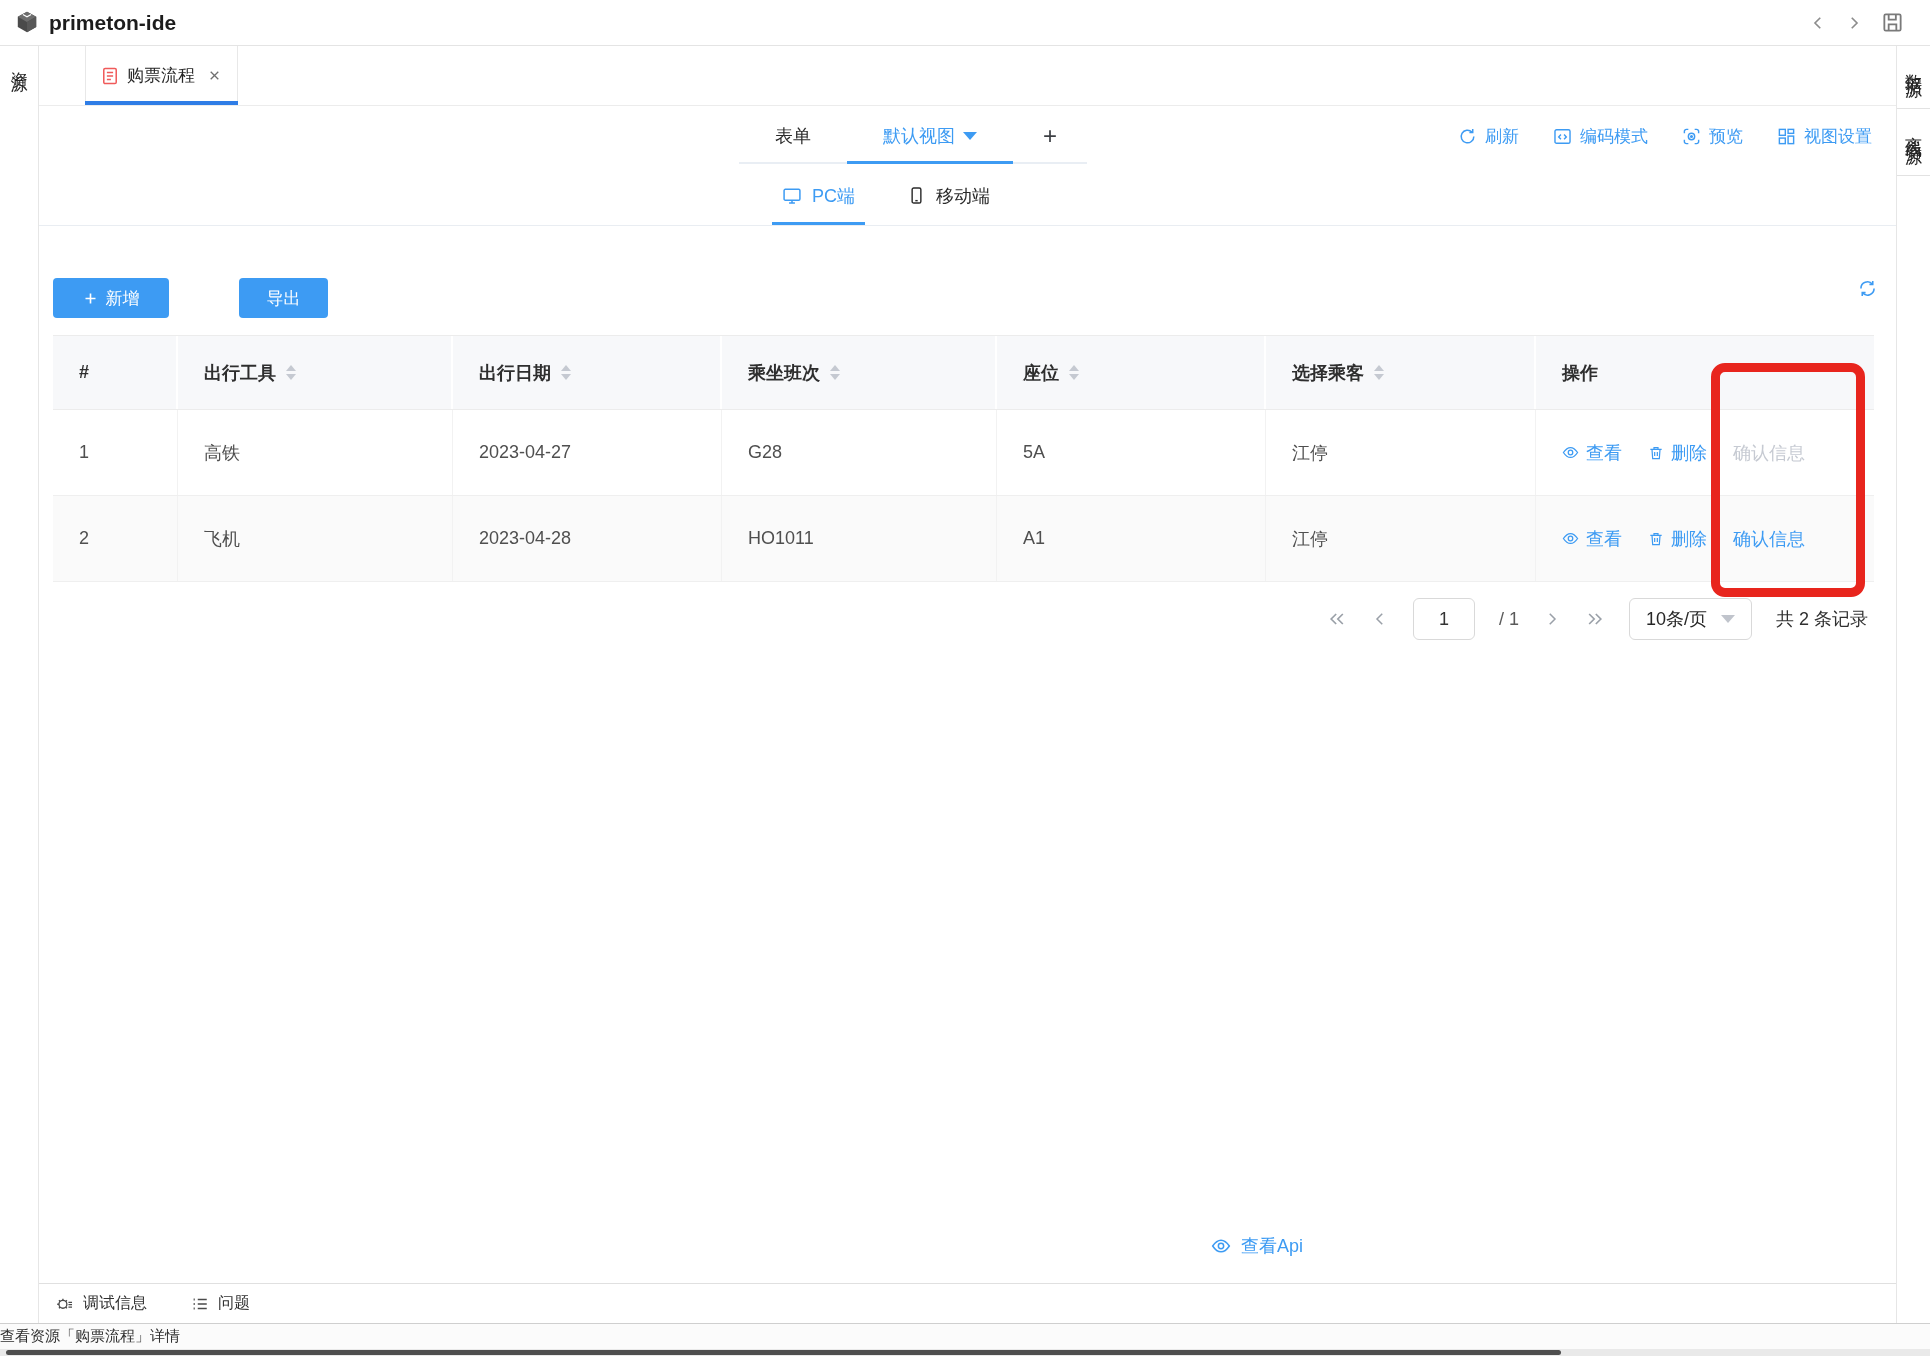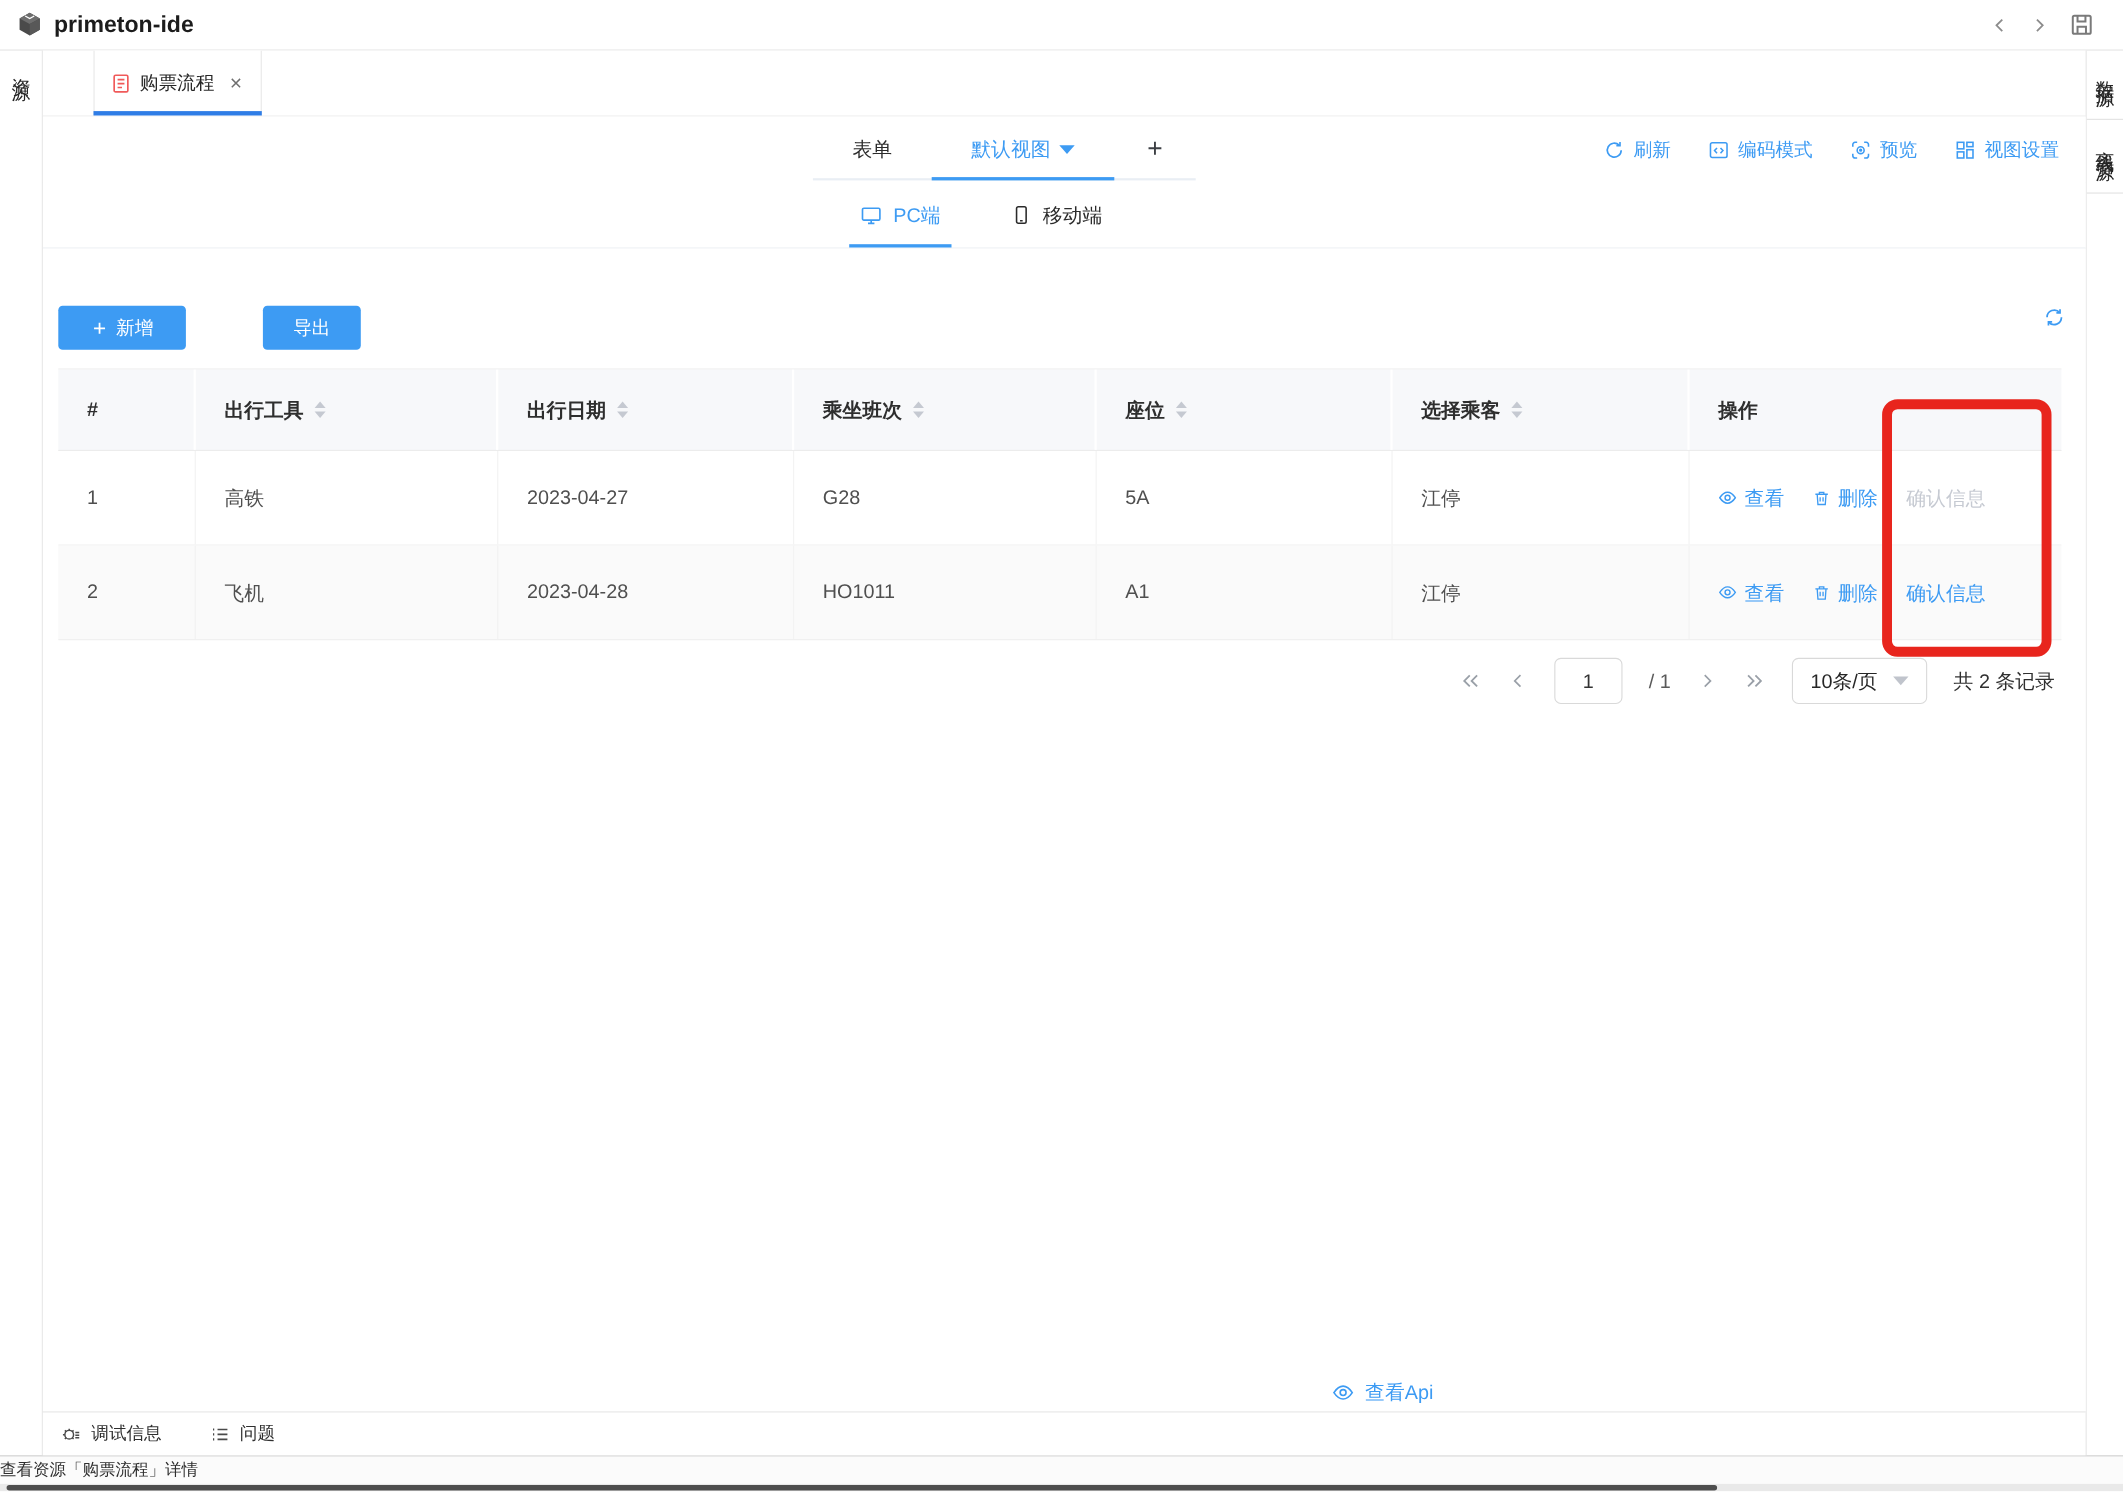--- a/index.html
+++ b/index.html
@@ -35,21 +35,21 @@
   .view-tabs { position:absolute; left:700px; top:4px; height:54px; display:flex; align-items:stretch; border-bottom:2px solid #e9eef4;justify-content:flex-end; }
   .vt { display:flex; align-items:center; padding:0 36px; font-size:18px; color:#2b2b2b; cursor:pointer; }
   .vt.active { color:#3d9bf3; border-bottom:3px solid #3d9bf3; margin-bottom:-2px; }
   .vt .caret { width:0; height:0; border-left:7px solid transparent; border-right:7px solid transparent; border-top:8px solid #3d9bf3; margin-left:8px; }
   .vt.add { font-size:24px; color:#3c3f44; padding:0 30px; }
   .toolbar-actions { position:absolute; right:24px; top:0; height:60px; display:flex; align-items:center; gap:34px; }
   .ta { display:flex; align-items:center; gap:8px; color:#3d9bf3; font-size:17px; cursor:pointer; }
 
   
   .device-row { position:relative; height:60px; border-bottom:1px solid #e9edf2; background:#fff; }
-  .device-tabs { position:absolute; left:719px; top:0; height:100%; display:flex; gap:16px; }
+  .device-tabs { position:absolute; left:719px; top:0; height:100%; display:flex; gap:4px; }
   .dt { position:relative; display:flex; align-items:center; gap:10px; padding:0 24px; font-size:18px; color:#2b2b2b; cursor:pointer; }
   .dt.active { color:#3d9bf3; }
   .dt.active .dt-line { position:absolute; left:14px; right:14px; bottom:0; height:3px; background:#3d9bf3; }
 
   
   .content { position:relative; flex:1; background:#fff; }
   .btn { position:absolute; top:52px; height:40px; border:none; border-radius:4px; background:#3d9bf3; color:#fff; font-size:17px; font-family:inherit; display:flex; align-items:center; justify-content:center; gap:8px; cursor:pointer; }
   .btn-add { left:14px; width:116px; }
   .btn-export { left:152px; width:89px;margin-left:48px; }
   .sync-btn { position:absolute; right:18px; top:52px; color:#3d9bf3; cursor:pointer; display:flex; }
@@ -76,21 +76,21 @@
 
   
   .pagination { position:absolute; top:372px; right:28px; display:flex; align-items:center; gap:24px; font-size:18px; color:#5a5a5a; }
   .pg-ic { color:#9aa0a8; display:flex; cursor:pointer; }
   .pg-input { width:62px; height:42px; border:1px solid #d9d9d9; border-radius:6px; text-align:center; font-size:18px; color:#333; font-family:inherit; outline:none; }
   .pg-select { height:42px; border:1px solid #d9d9d9; border-radius:6px; display:flex; align-items:center; gap:14px; padding:0 16px; color:#262626; cursor:pointer; }
   .pg-select .caret { width:0; height:0; border-left:7px solid transparent; border-right:7px solid transparent; border-top:8px solid #c0c4cc; }
   .pg-total { color:#303030; }
 
   
-  .api-link { position:absolute; top:1008px; left:1172px; display:flex; align-items:center; gap:10px; color:#3d9bf3; font-size:18px; cursor:pointer;margin-top:20px; }
+  .api-link { position:absolute; top:1008px; left:1172px; display:flex; align-items:center; gap:10px; color:#3d9bf3; font-size:18px; cursor:pointer; }
   .panelbar { height:40px; border-top:1px solid #e0e0e0; display:flex; align-items:center; gap:44px; padding-left:16px; background:#fff; }
   .pb-item { display:flex; align-items:center; gap:9px; font-size:16px; color:#2f2f2f; cursor:pointer; }
   .pb-item .pb-ic { color:#4a4a4a; display:flex; }
   .statusbar { height:26px; border-top:1px solid #cfcfcf; background:#fbfbfb; display:flex; align-items:center; font-size:15px; color:#2e2e2e; }
   .scrollstrip { height:7px; background:#e9e9e9; position:relative; }
   .scroll-thumb { position:absolute; left:6px; top:1px; height:5px; width:1555px; background:#4e4e4e; border-radius:3px; cursor:pointer; }
 </style>
 </head>
 <body>
 

